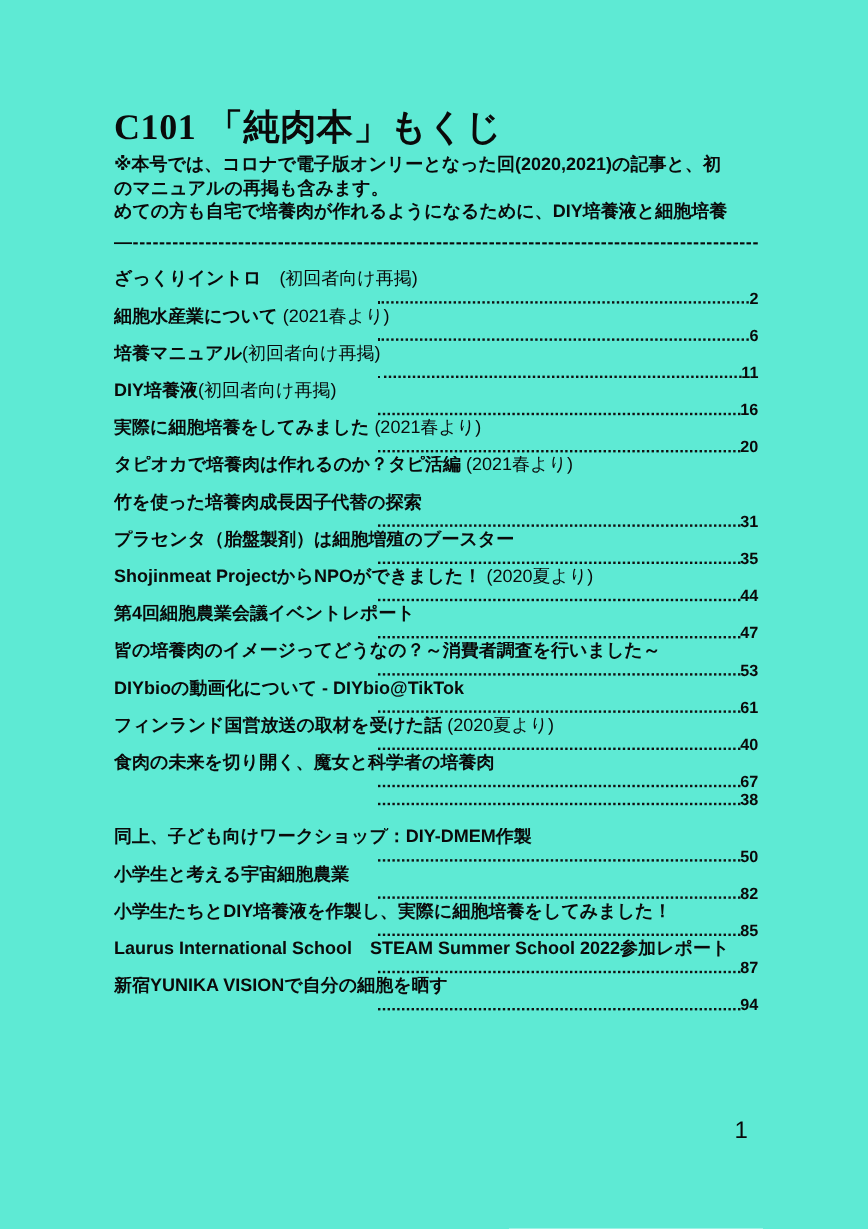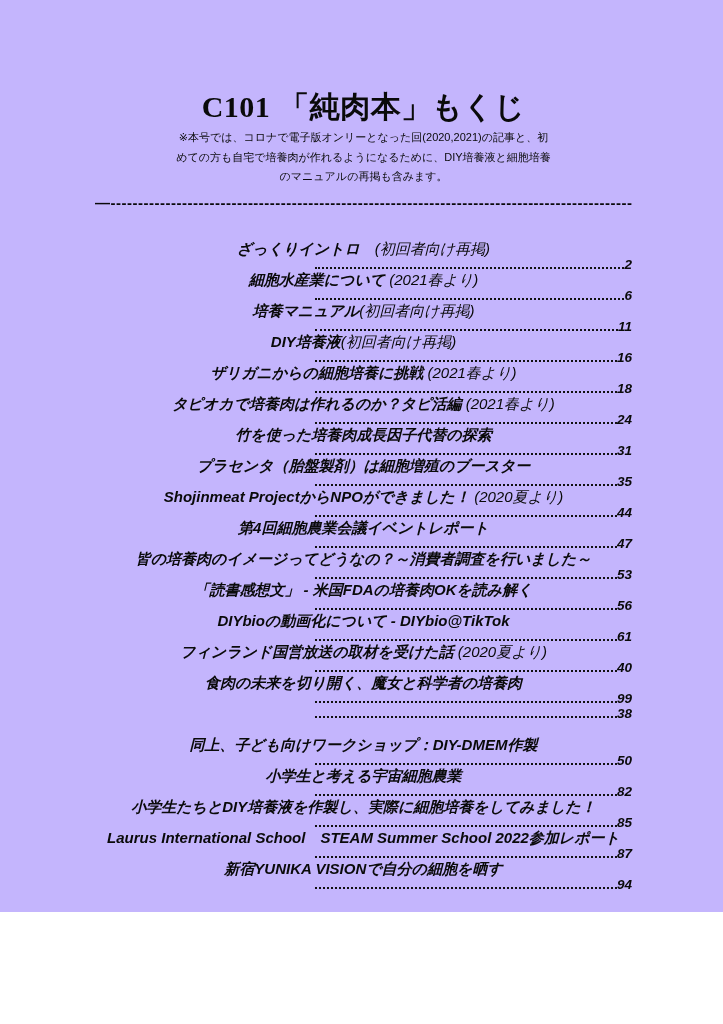--- a/index.html
+++ b/index.html
@@ -3,67 +3,65 @@
 <meta charset="utf-8">
 <style>
   html, body {
     margin: 0;
     padding: 0;
     background: #ffffff;
   }
   .page {
     position: relative;
     width: 723px;
-    height: 912px;
-    background: #c4b5fd;
+    height: 1024px;
+    background: #5eead4;
     color: #0a0a0a;
     font-family: "Liberation Sans", "DejaVu Sans", sans-serif;
     overflow: hidden;
-    text-align: center;
   }
   .content {
     position: absolute;
     left: 95px;
     top: 90px;
     width: 537px;
   }
   .doc-title {
     margin: 0;
     font-size: 30px;
     line-height: 34px;
     font-weight: bold;
     white-space: nowrap;
     letter-spacing: 0.5px;
   }
   .doc-title .title-prefix {
     font-family: "Liberation Serif", "DejaVu Serif", serif;
   }
   .subtitle {
     margin: 4px 0 0 0;
-    font-size: 11px;
+    font-size: 15px;
     line-height: 19.5px;
-    font-weight: normal;
+    font-weight: bold;
   }
   .subtitle-line {
     display: block;
     white-space: nowrap;
   }
   .separator {
     margin-top: 5px;
     height: 22px;
     font-size: 15px;
     line-height: 22px;
     font-weight: bold;
     white-space: nowrap;
     overflow: hidden;
     letter-spacing: 0.5px;
   }
   .toc {
-    margin-top: 27px;
-    font-style: italic;
+    margin-top: 11px;
   }
   .toc-entry {
     height: 31px;
   }
   .toc-title {
     font-size: 15px;
     line-height: 16px;
     white-space: nowrap;
     overflow: hidden;
   }
@@ -102,22 +100,22 @@
 </head>
 <body>
 
 <div class="page">
   <div class="content">
 
     <h1 class="doc-title"><span class="title-prefix">C101</span> <span class="title-main">「純肉本」もくじ</span></h1>
 
     <p class="subtitle">
       <span class="subtitle-line">※本号では、コロナで電子版オンリーとなった回(2020,2021)の記事と、初</span>
+      <span class="subtitle-line">のマニュアルの再掲も含みます。</span>
       <span class="subtitle-line">めての方も自宅で培養肉が作れるようになるために、DIY培養液と細胞培養</span>
-      <span class="subtitle-line">のマニュアルの再掲も含みます。</span>
     </p>
 
     <div class="separator">—--------------------------------------------------------------------------------------------------------------</div>
 
     <div class="toc" id="toc">
   <div class="toc-entry">
     <div class="toc-title"><span class="tt-main">ざっくりイントロ</span><span class="tt-note">　(初回者向け再掲)</span></div>
     <div class="toc-leader">
       <span class="dots"></span>
             <span class="pnum">2</span>
@@ -142,33 +140,29 @@
 
   <div class="toc-entry">
     <div class="toc-title"><span class="tt-main">DIY培養液</span><span class="tt-note">(初回者向け再掲)</span></div>
     <div class="toc-leader">
       <span class="dots"></span>
             <span class="pnum">16</span>
     </div>
   </div>
 
   <div class="toc-entry">
-    <div class="toc-title"><span class="tt-main">ザリガニからの細胞培養に挑戦</span><span class="tt-note"> (2021春より)</span></div>
-    <div class="toc-leader">
-      <span class="dots"></span>
-            <span class="pnum">18</span>
+    <div class="toc-title"><span class="tt-main">実際に細胞培養をしてみました</span><span class="tt-note"> (2021春より)</span></div>
+    <div class="toc-leader">
+      <span class="dots"></span>
+            <span class="pnum">20</span>
     </div>
   </div>
 
   <div class="toc-entry">
     <div class="toc-title"><span class="tt-main">タピオカで培養肉は作れるのか？タピ活編</span><span class="tt-note"> (2021春より)</span></div>
-    <div class="toc-leader">
-      <span class="dots"></span>
-            <span class="pnum">24</span>
-    </div>
   </div>
 
   <div class="toc-entry">
     <div class="toc-title"><span class="tt-main">竹を使った培養肉成長因子代替の探索</span><span class="tt-note"></span></div>
     <div class="toc-leader">
       <span class="dots"></span>
             <span class="pnum">31</span>
     </div>
   </div>
 
@@ -198,27 +192,20 @@
   </div>
 
   <div class="toc-entry">
     <div class="toc-title"><span class="tt-main">皆の培養肉のイメージってどうなの？～消費者調査を行いました～</span><span class="tt-note"></span></div>
     <div class="toc-leader">
       <span class="dots"></span>
             <span class="pnum">53</span>
     </div>
   </div>
 
-  <div class="toc-entry">
-    <div class="toc-title"><span class="tt-main">「読書感想文」 - 米国FDAの培養肉OKを読み解く</span><span class="tt-note"></span></div>
-    <div class="toc-leader">
-      <span class="dots"></span>
-            <span class="pnum">56</span>
-    </div>
-  </div>
 
   <div class="toc-entry">
     <div class="toc-title"><span class="tt-main">DIYbioの動画化について - DIYbio@TikTok</span><span class="tt-note"></span></div>
     <div class="toc-leader">
       <span class="dots"></span>
             <span class="pnum">61</span>
     </div>
   </div>
 
   <div class="toc-entry">
@@ -226,21 +213,21 @@
     <div class="toc-leader">
       <span class="dots"></span>
             <span class="pnum">40</span>
     </div>
   </div>
 
   <div class="toc-entry">
     <div class="toc-title"><span class="tt-main">食肉の未来を切り開く、魔女と科学者の培養肉</span><span class="tt-note"></span></div>
     <div class="toc-leader">
       <span class="dots"></span>
-            <span class="pnum">99</span>
+            <span class="pnum">67</span>
     </div>
   </div>
 
   <div class="toc-entry">
     <div class="toc-leader">
       <span class="dots"></span>
             <span class="pnum">38</span>
     </div>
   </div>
 

